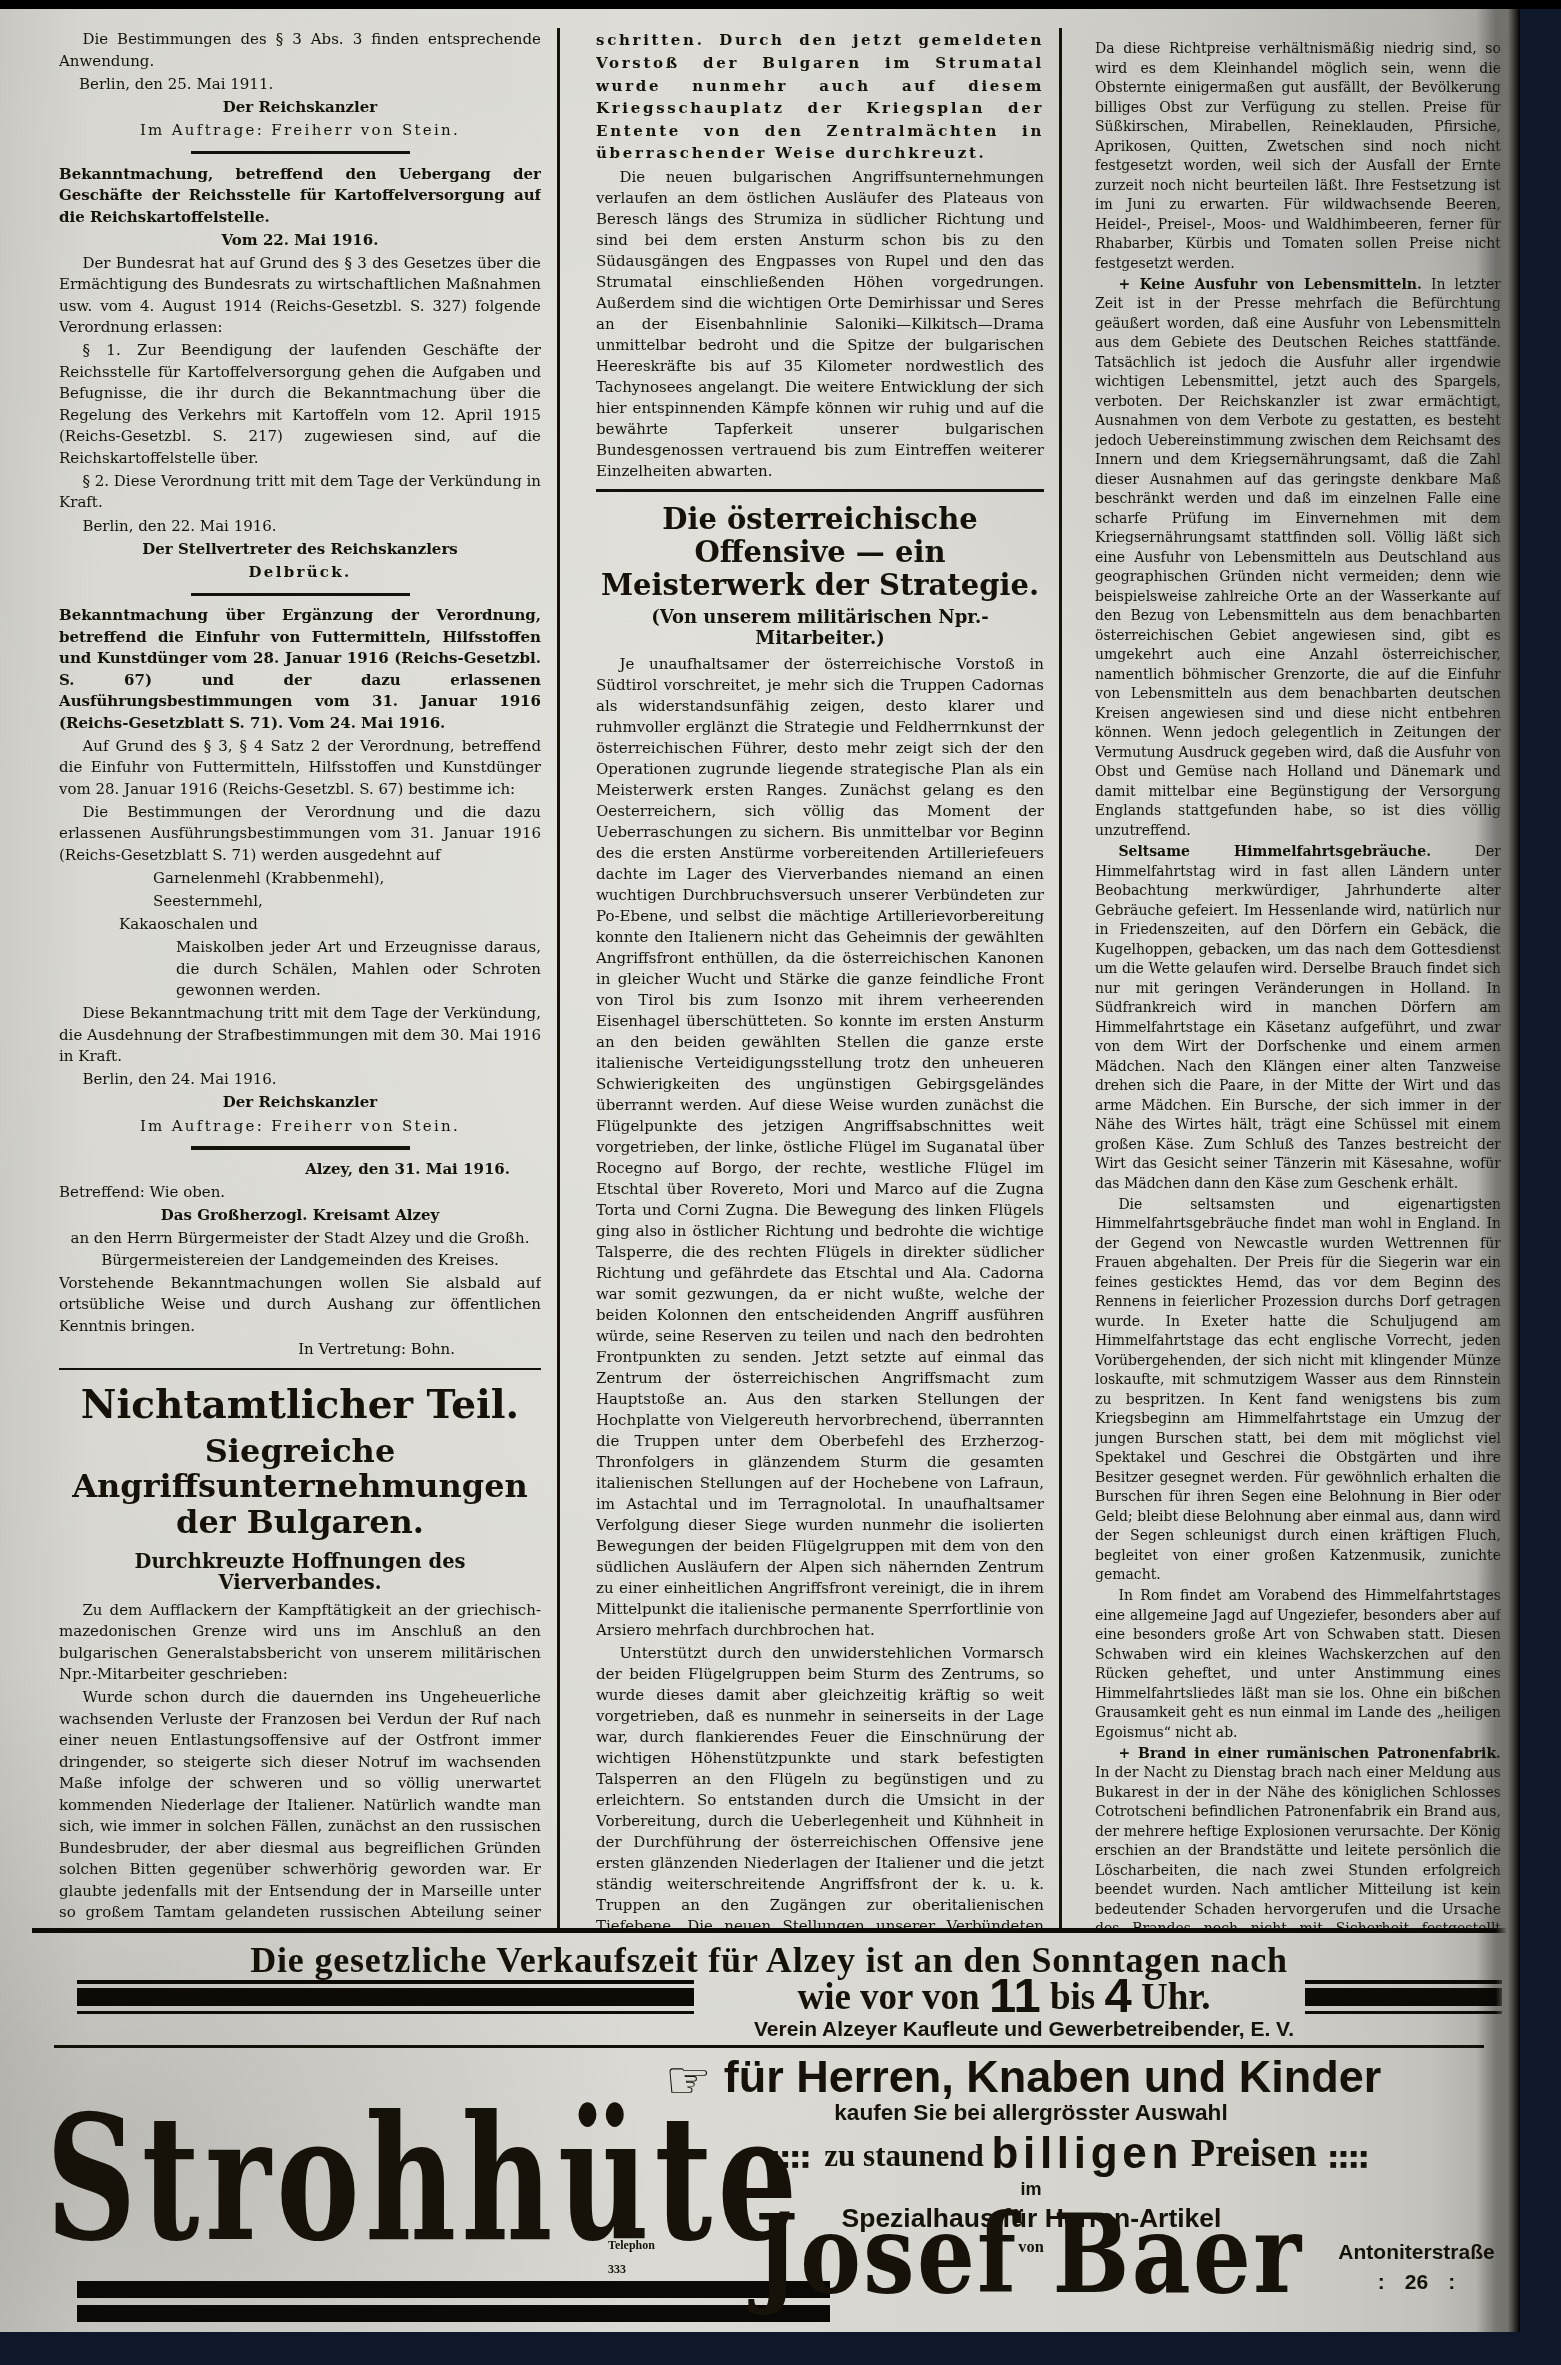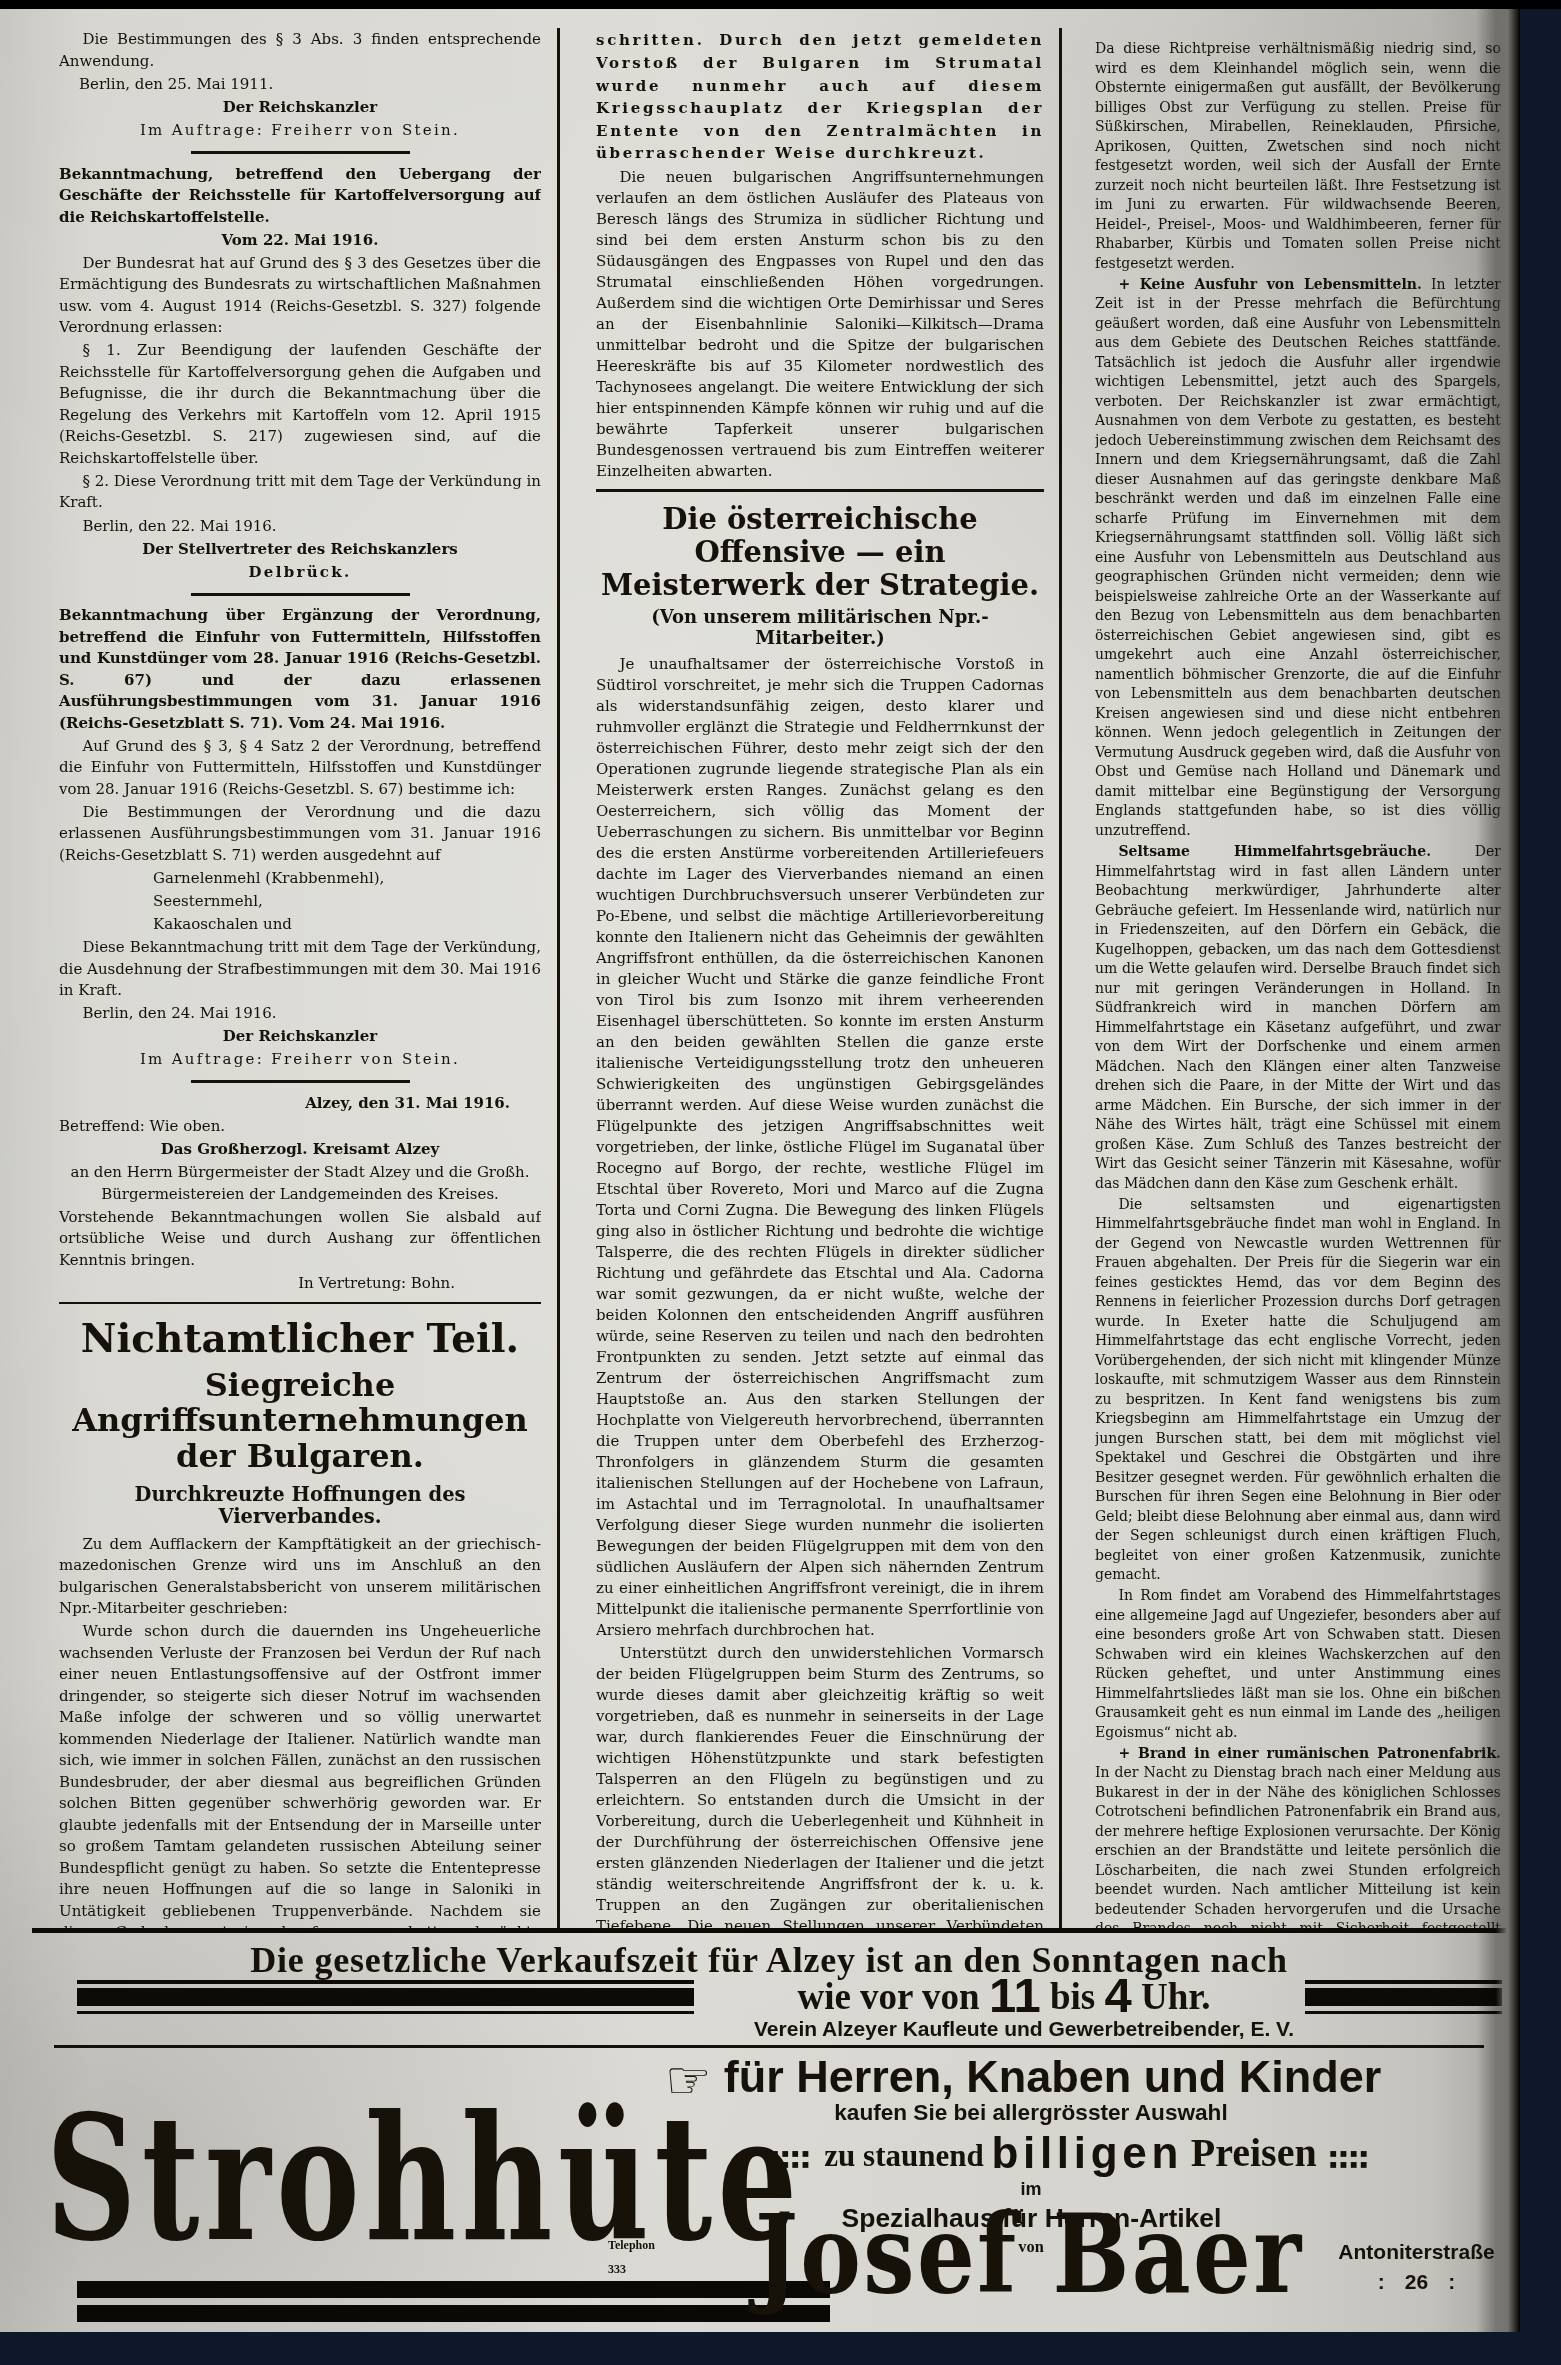--- a/index.html
+++ b/index.html
@@ -101,21 +101,22 @@
       <p class="p">§ 2. Diese Verordnung tritt mit dem Tage der Verkündung in Kraft.</p>
       <p class="p">Berlin, den 22. Mai 1916.</p>
       <p class="p center bold">Der Stellvertreter des Reichskanzlers</p>
       <p class="p center gesperrt bold">Delbrück.</p>
       <div class="sep-short"></div>
       <p class="p noind bold">Bekanntmachung über Ergänzung der Verordnung, betreffend die Einfuhr von Futtermitteln, Hilfsstoffen und Kunstdünger vom 28. Januar 1916 (Reichs-Gesetzbl. S. 67) und der dazu erlassenen Ausführungsbestimmungen vom 31. Januar 1916 (Reichs-Gesetzblatt S. 71). Vom 24. Mai 1916.</p>
       <p class="p">Auf Grund des § 3, § 4 Satz 2 der Verordnung, betreffend die Einfuhr von Futtermitteln, Hilfsstoffen und Kunstdünger vom 28. Januar 1916 (Reichs-Gesetzbl. S. 67) bestimme ich:</p>
       <p class="p">Die Bestimmungen der Verordnung und die dazu erlassenen Ausführungsbestimmungen vom 31. Januar 1916 (Reichs-Gesetzblatt S. 71) werden ausgedehnt auf</p>
       <p class="p noind" style="margin-left:94px">Garnelenmehl (Krabbenmehl),</p>
       <p class="p noind" style="margin-left:94px">Seesternmehl,</p>
-      <p class="p noind" style="margin-left:94px">Kakaoschalen und</p>
+      <p class="p noind" style="margin-left:60px">Kakaoschalen und</p>
+      <p class="p noind" style="margin-left:117px">Maiskolben jeder Art und Erzeugnisse daraus, die durch Schälen, Mahlen oder Schroten gewonnen werden.</p>
       <p class="p">Diese Bekanntmachung tritt mit dem Tage der Verkündung, die Ausdehnung der Strafbestimmungen mit dem 30. Mai 1916 in Kraft.</p>
       <p class="p">Berlin, den 24. Mai 1916.</p>
       <p class="p center bold">Der Reichskanzler</p>
       <p class="p center gesperrt">Im Auftrage: Freiherr von Stein.</p>
       <div class="sep-short"></div>
       <p class="p right bold" style="padding-right:31px">Alzey, den 31. Mai 1916.</p>
       <p class="p noind">Betreffend: Wie oben.</p>
       <p class="p center bold">Das Großherzogl. Kreisamt Alzey</p>
       <p class="p center">an den Herrn Bürgermeister der Stadt Alzey und die Großh. Bürgermeistereien der Landgemeinden des Kreises.</p>
       <p class="p noind">Vorstehende Bekanntmachungen wollen Sie alsbald auf ortsübliche Weise und durch Aushang zur öffentlichen Kenntnis bringen.</p>

